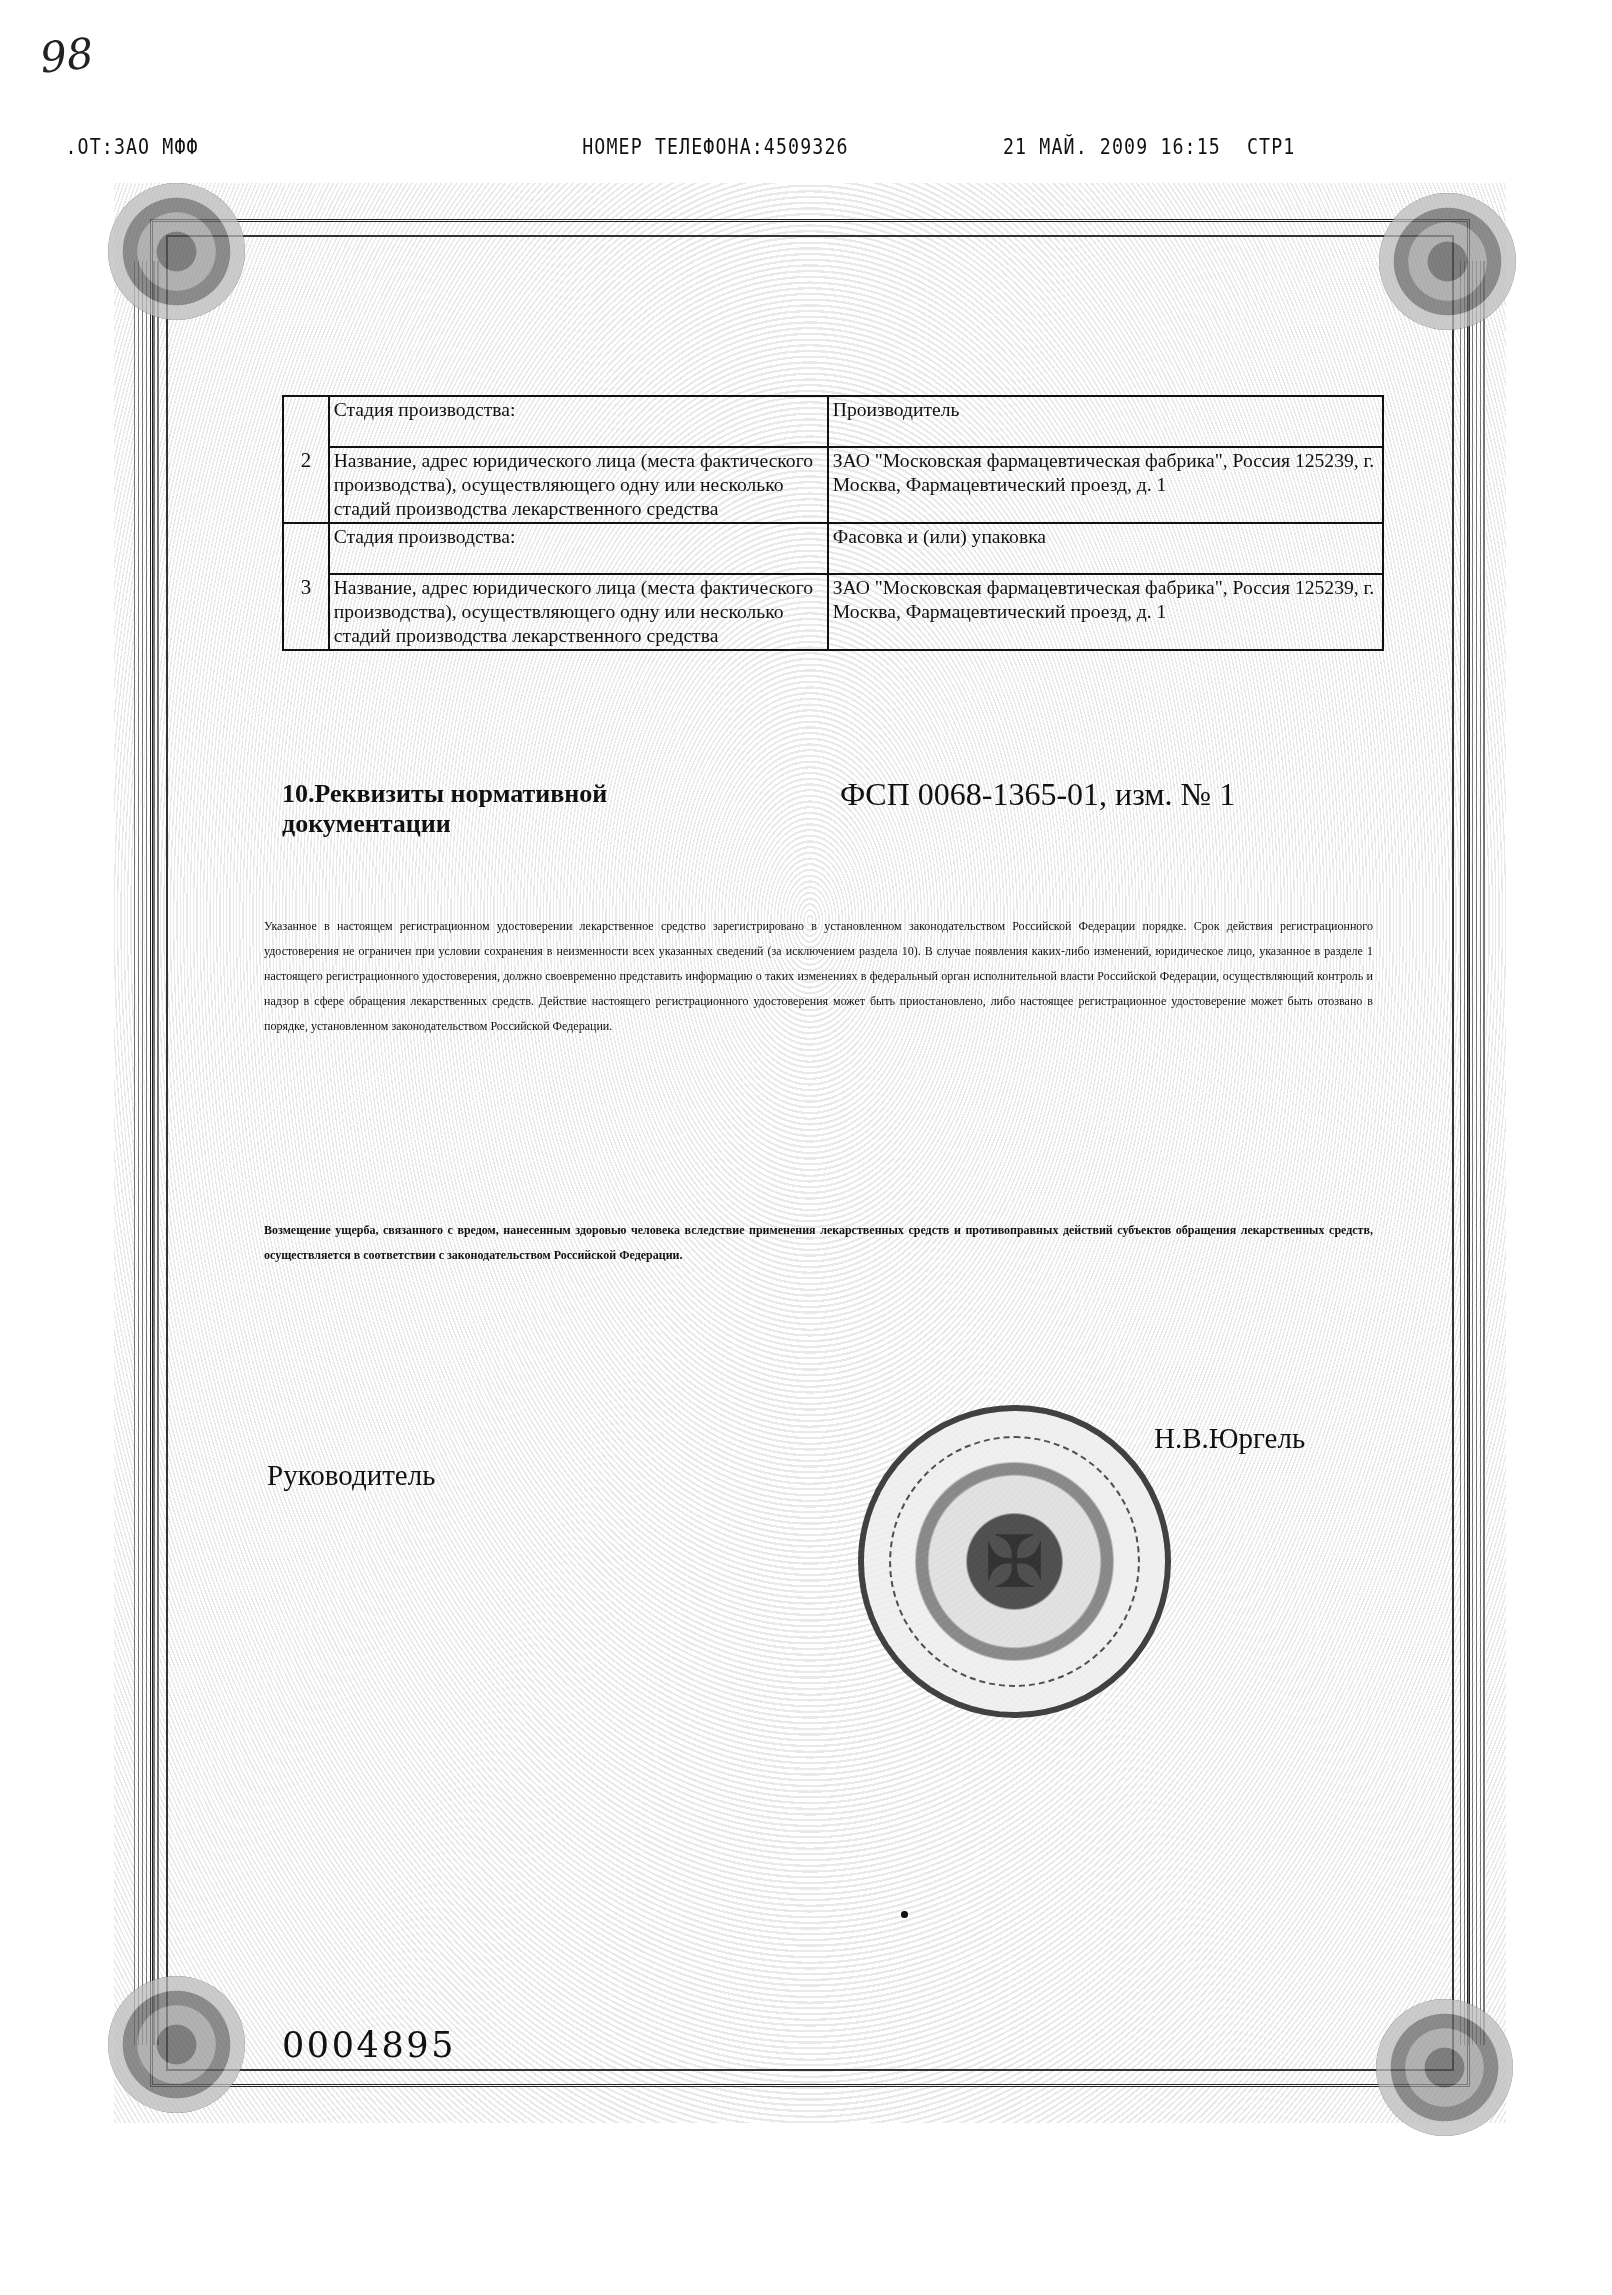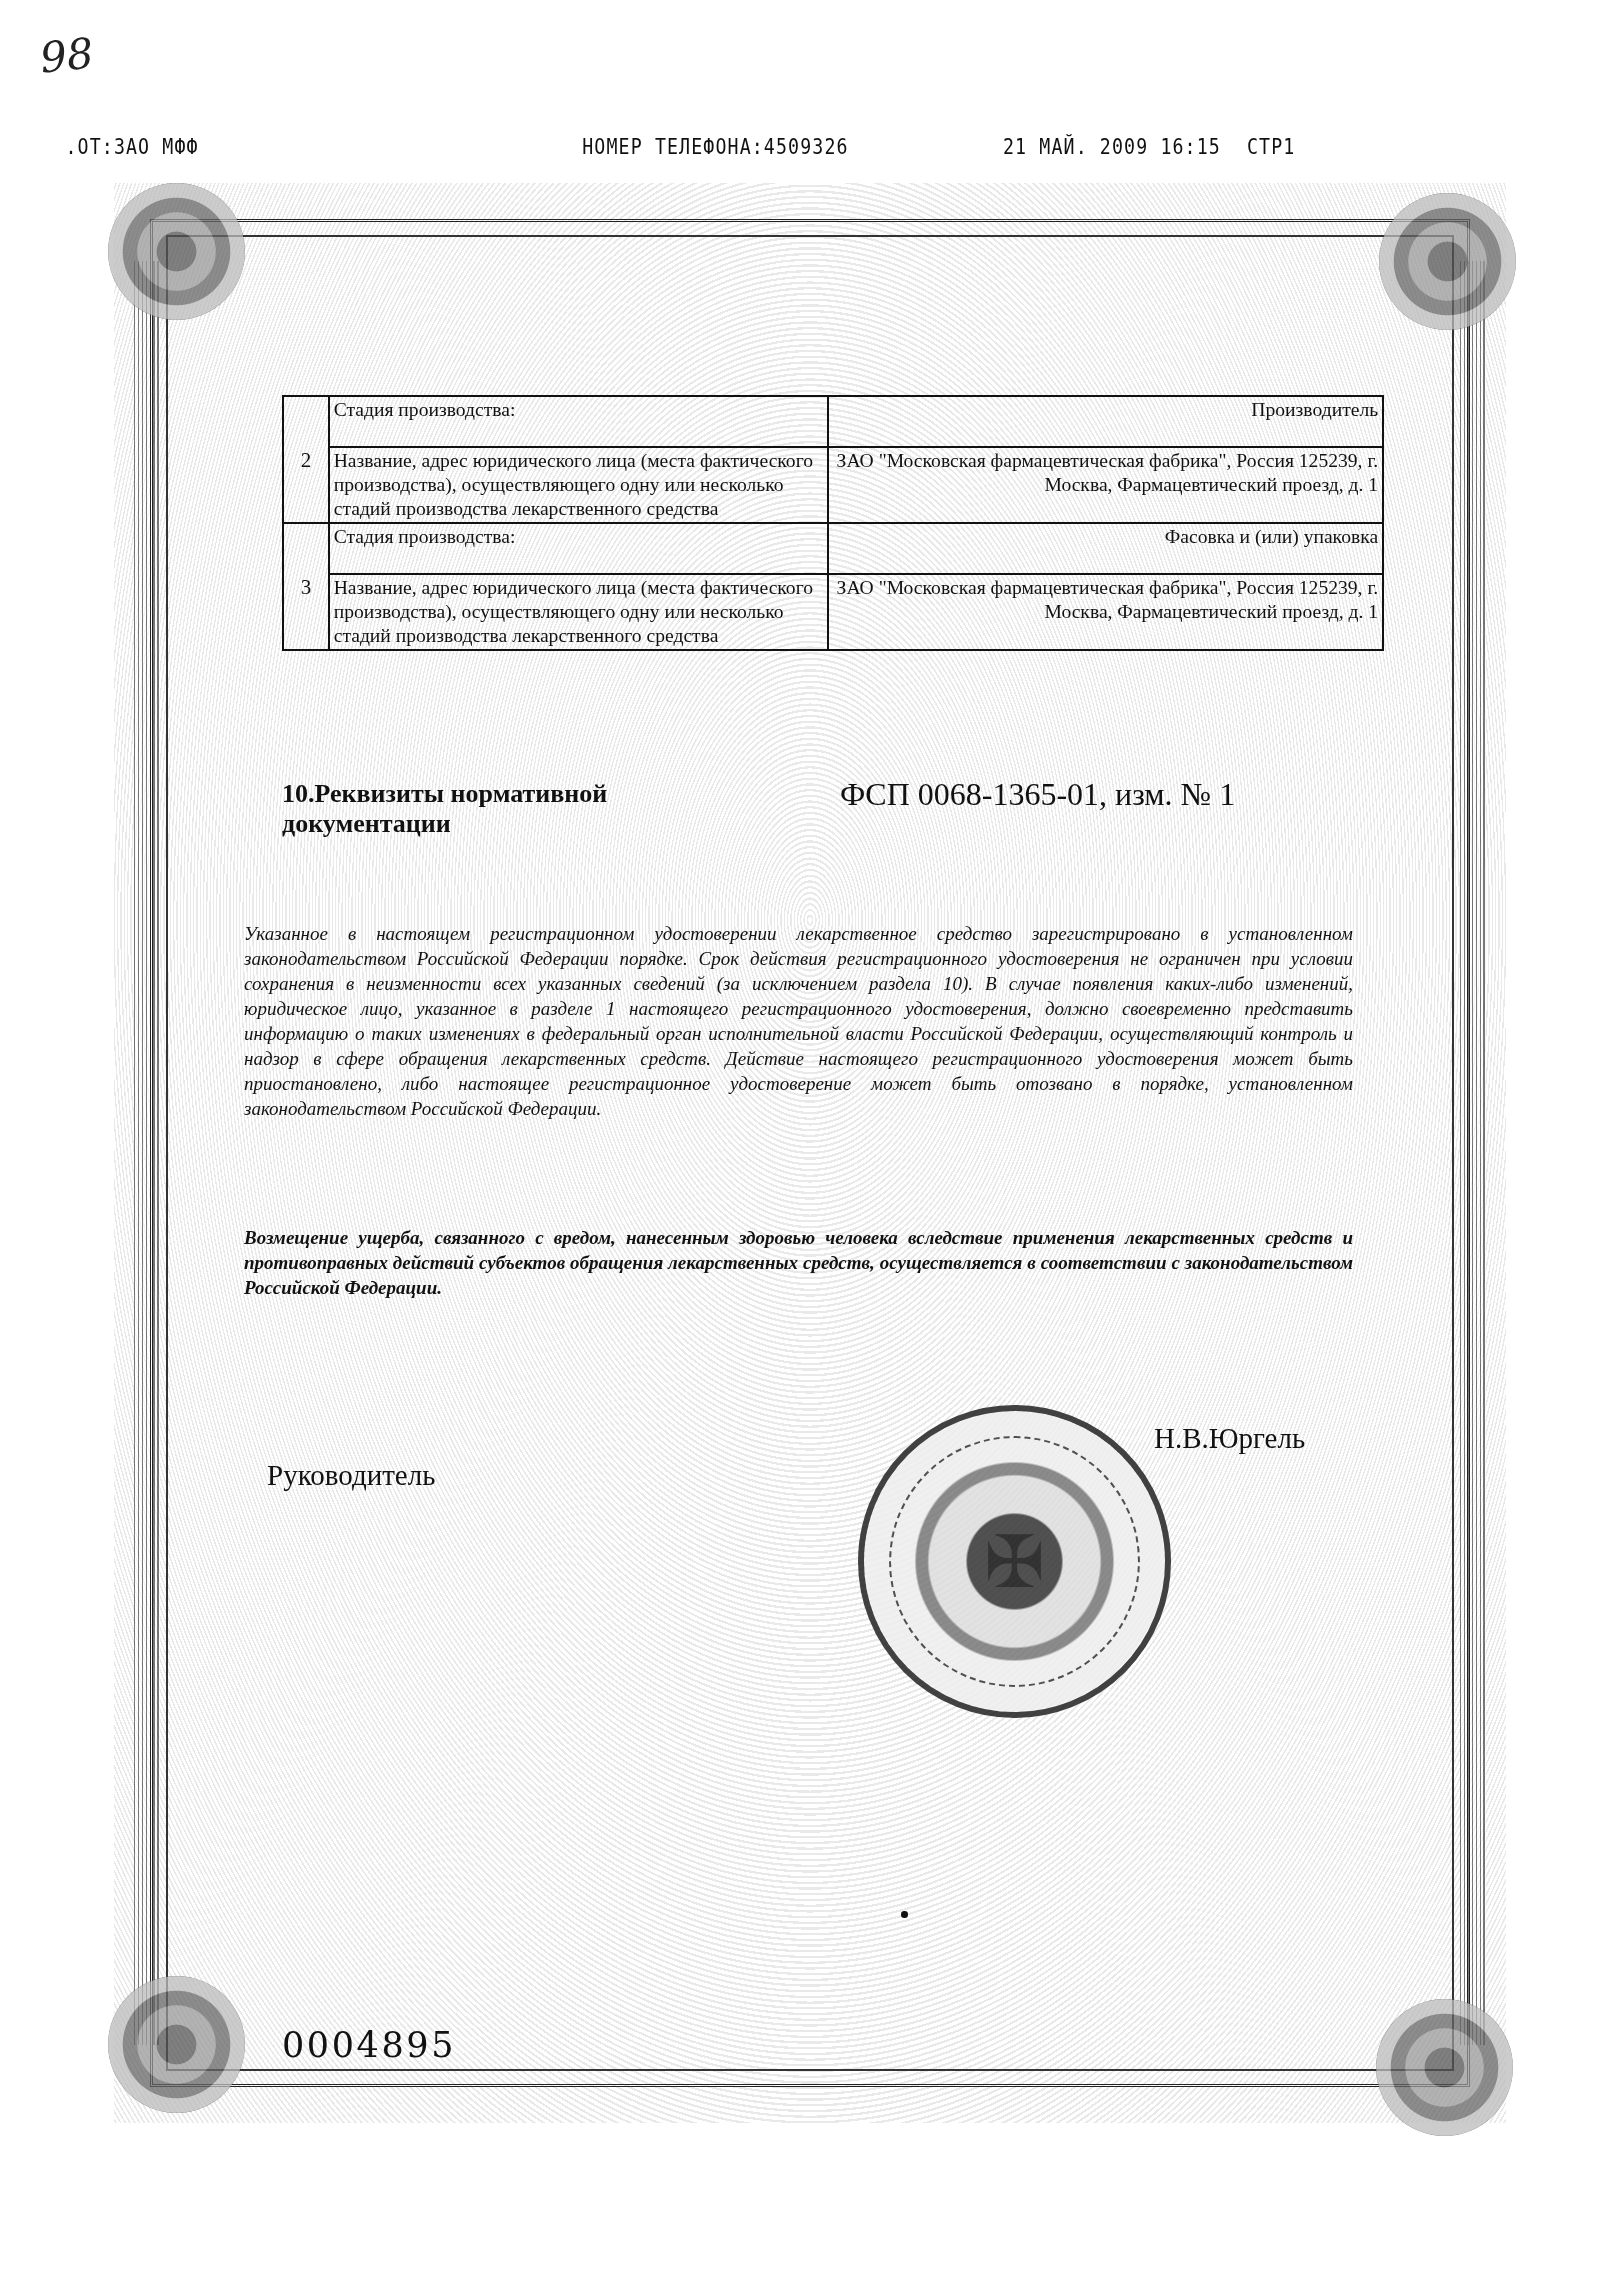--- a/index.html
+++ b/index.html
@@ -51,28 +51,28 @@
   .c-br { right:-6.5px; bottom:-13px; }
 
   
   .mfg-table {
     position:absolute; left:282px; top:395px; width:1102px;
     border-collapse:collapse; font-size:19.6px; line-height:24px;
   }
   .mfg-table td { border:2px solid #111; vertical-align:top; padding:1.3px 3.9px;margin-left:40px; }
   .mfg-table td.num { width:36px; text-align:center; vertical-align:middle; font-size:21px; }
   .mfg-table td.label { width:489px; }
-  .mfg-table td.value { width:545px;text-align:right; }
+  .mfg-table td.value { width:545px; }
   .row-stage td.label, .row-stage td.value { height:46px; }
 
   .req-section { position:absolute; left:282px; top:779px; width:1109px; }
   .req-title { position:absolute; left:0; top:0; width:372px; font-size:26px; line-height:30px; font-weight:bold; }
   .req-value { position:absolute; left:558px; top:0; font-size:32px; line-height:30px; }
 
-  .para { position:absolute; left:244px; width:1109px; font-size:19px; line-height:25px; text-align:justify;font-style:italic; }
+  .para { position:absolute; left:264px; width:1109px; font-size:12px; line-height:25px; text-align:justify; }
   .para-1 { top:902px; }
   .para-2 { top:1206px; font-weight:bold; }
 
   .signature-row { position:absolute; left:267px; top:1422px; width:1109px; height:52px; font-size:29px; }
   .sig-role { position:absolute; left:0; top:0;margin-top:37px; }
   .sig-name { position:absolute; left:887px; top:0; }
 
   .seal {
     position:absolute; left:858px; top:1405px; width:313px; height:313px; border-radius:50%;
     border:6.5px solid #222; box-sizing:border-box;

